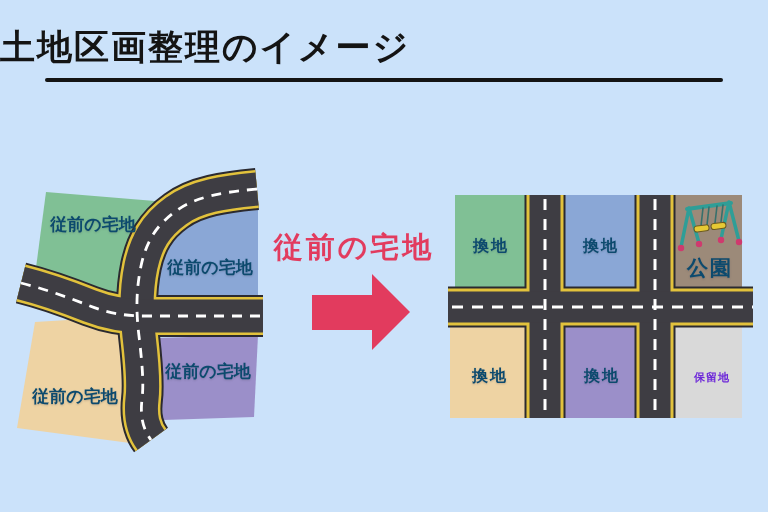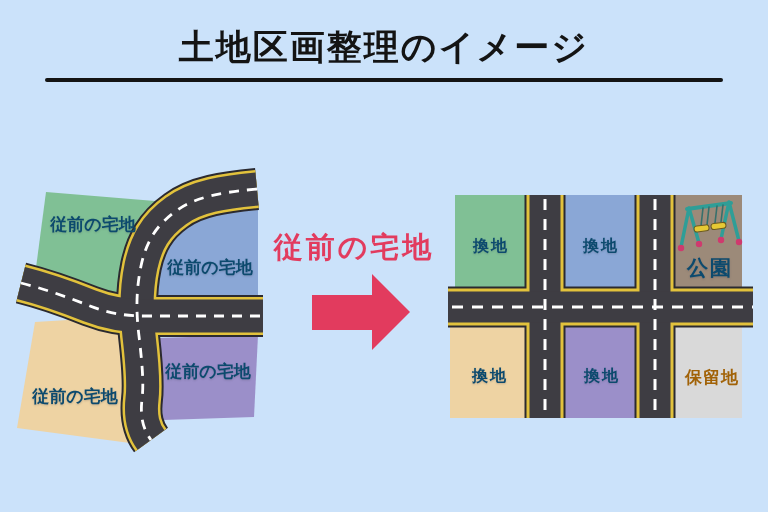--- a/index.html
+++ b/index.html
@@ -9,39 +9,39 @@
     --yellow:#e2c23c;
     --red:#e23b5e;
     --ink:#141414;
   }
   html,body{margin:0;padding:0;}
   .canvas{
     position:relative;width:768px;height:512px;background:var(--bg);
     overflow:hidden;font-family:"DejaVu Sans","Liberation Sans",sans-serif;
   }
   .page-title{
-    position:absolute;left:0;right:0;top:24px;text-align:center;
+    position:absolute;left:0;right:0;top:24px;
     font-size:35px;font-weight:bold;letter-spacing:2px;color:var(--ink);
   }
   .title-underline{
     position:absolute;left:45px;top:78px;width:678px;height:4px;
     background:var(--ink);border-radius:2px;
   }
   svg{position:absolute;display:block;}
   .svg-before{left:0;top:150px;}
   .svg-after{left:440px;top:180px;}
   .plot-label{
     position:absolute;transform:translate(-50%,-50%);
     color:#0c4a6e;font-weight:bold;white-space:nowrap;
     text-shadow:0 1px 2px rgba(60,60,80,.25);
   }
   .lbl-before{font-size:17px;}
   .lbl-kanchi{font-size:16px;letter-spacing:2px;}
   .lbl-park{font-size:21px;letter-spacing:2px;text-align:right;}
-  .lbl-reserved{font-size:17px;color:#a16207;text-shadow:none;letter-spacing:1px;}
+  .lbl-reserved{font-size:11px;color:#6d28d9;text-shadow:none;letter-spacing:1px;}
   .transition-label{
     position:absolute;left:354px;top:248px;transform:translate(-50%,-50%);
     color:var(--red);font-size:29px;font-weight:bold;letter-spacing:3px;white-space:nowrap;
   }
   .arrow-body{
     position:absolute;left:312px;top:295px;width:61px;height:35px;background:var(--red);
   }
   .arrow-head{
     position:absolute;left:372px;top:274px;width:0;height:0;
     border-left:38px solid var(--red);

